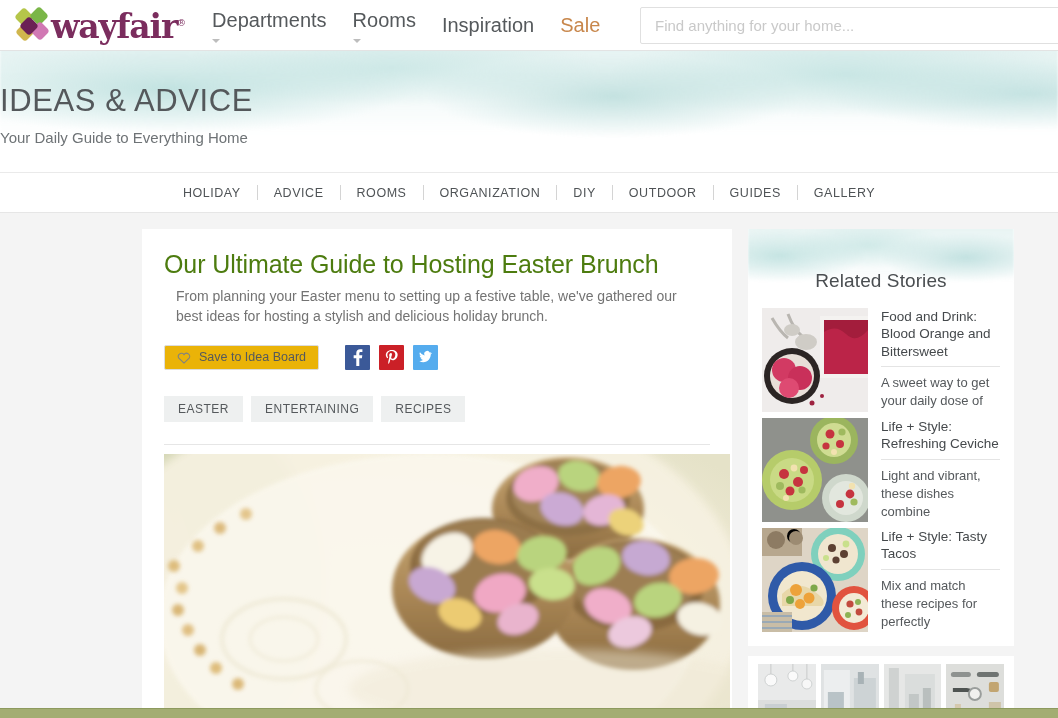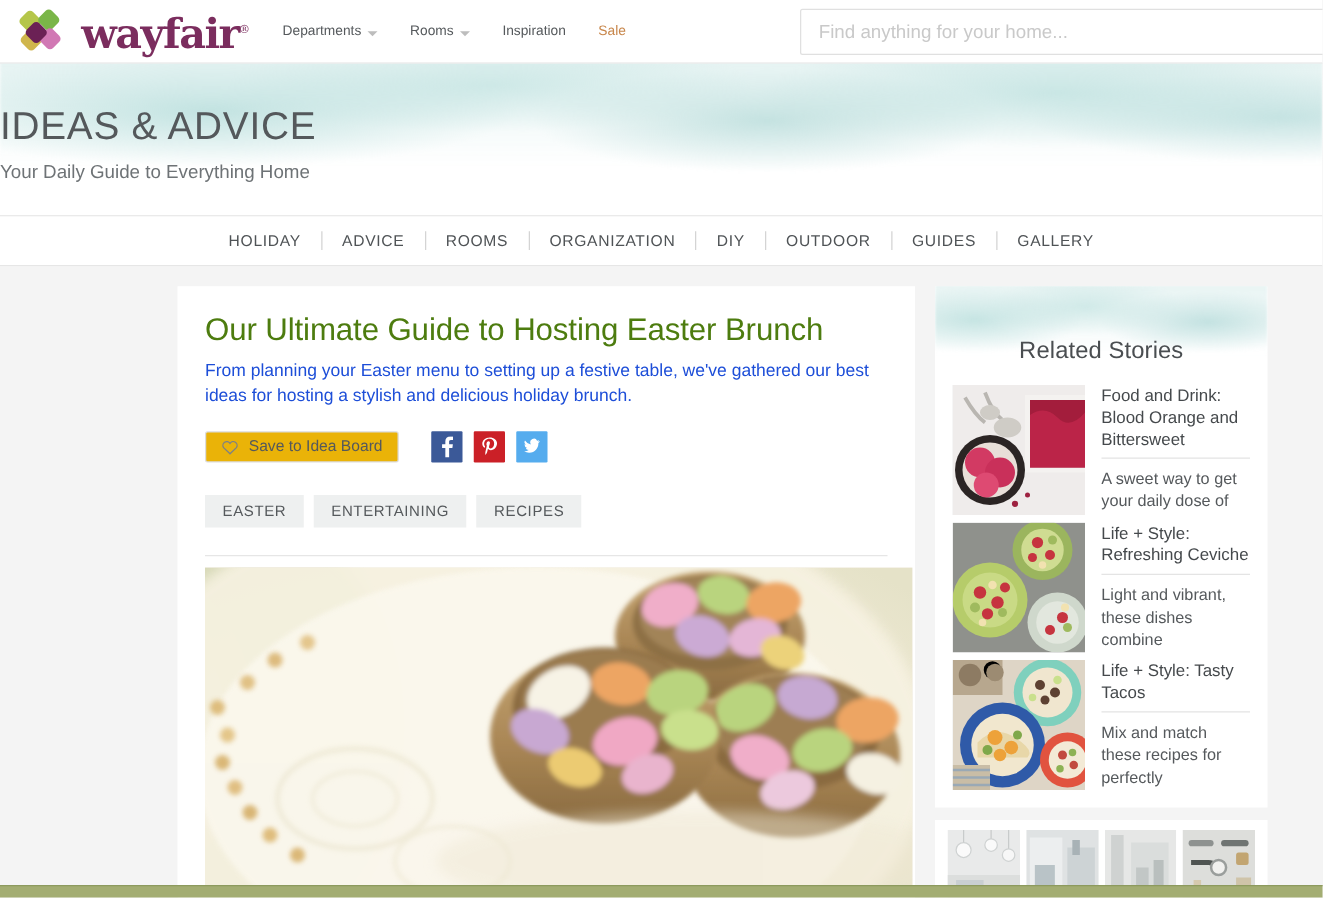--- a/index.html
+++ b/index.html
@@ -45,42 +45,43 @@
   .lm-tr { left: 16px; top: 1px;  background: #7ab648; transform: rotate(45deg); }
   .lm-c  { left: 6px;  top: 11px; background: #6b2155; transform: rotate(45deg); width: 17px; height: 17px; z-index: 3;}
   .lm-br { left: 17px; top: 16px; background: #d178b4; transform: rotate(45deg); }
   .lm-bl { left: 2px;  top: 17px; background: #c8a92e; transform: rotate(45deg); opacity:.85;}
   .logo-text {
     font-family: "DejaVu Serif", serif;
     font-weight: 700;
     font-size: 33px;
     letter-spacing: -1.2px;
     color: #7b2d5e;
-    margin-left: 15px;
+    margin-left: 1px;
     line-height: 1;
     position: relative;
     top: 1px;
   }
   .logo-reg {
     font-size: 9px;
     color: #7b2d5e;
     vertical-align: super;
     letter-spacing: 0;
     font-weight: 400;
   }
 
   .main-nav { display: flex; align-items: center; gap: 26px; }
   .main-nav a {
-    font-size: 11px;
+    font-size: 20px;
     color: #55595c;
     text-decoration: none;
     display: inline-flex;
-    align-items: center;
+    align-items: flex-start;
     gap: 5px;
     white-space: nowrap;
+    flex-direction: column;
   }
   .main-nav a.sale { color: #c8874c; }
   .caret {
     display: inline-block;
     width: 0; height: 0;
     border-left: 4px solid transparent;
     border-right: 4px solid transparent;
     border-top: 4px solid #bdbdbd;
     position: relative; top: 2px;
   }
@@ -191,23 +192,23 @@
   .article-title {
     font-size: 25px;
     font-weight: 400;
     color: #4d7c0f;
     margin: 0;
     letter-spacing: -.1px;
     line-height: 1.2;
   }
   .article-dek {
     font-size: 14px;
-    color: #1d4ed8;
+    color: #737373;
     line-height: 1.42;
-    margin: 8px 0 0;
+    margin: 8px 12px 0;
     max-width: 566px;
   }
 
   .share-row {
     display: flex;
     align-items: center;
     gap: 9px;
     margin-top: 18px;
   }
   .save-btn {

